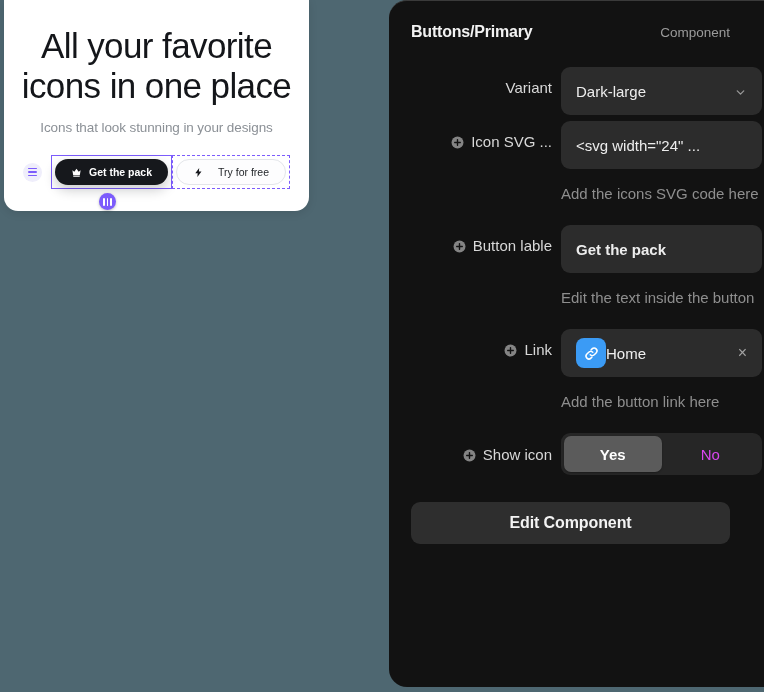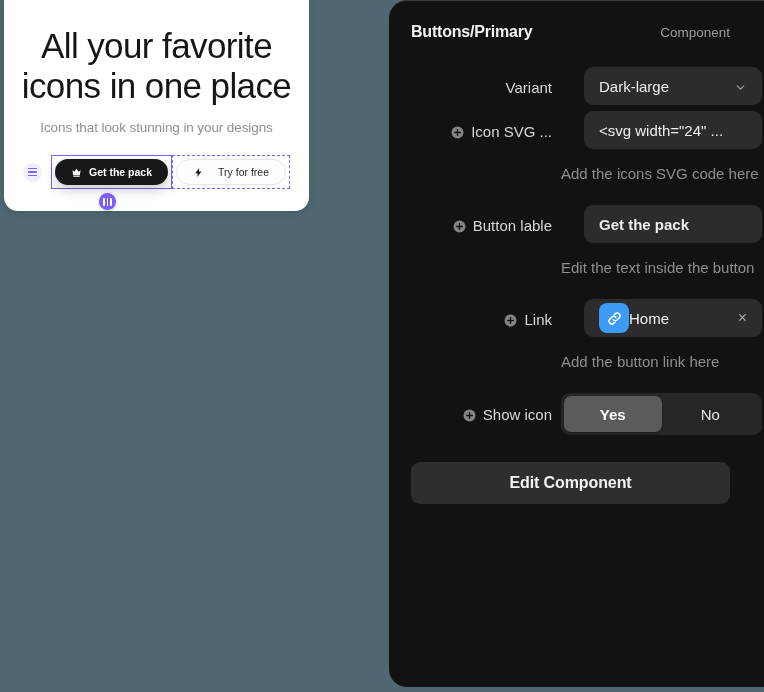--- a/index.html
+++ b/index.html
@@ -195,29 +195,28 @@
     height: 13px;
     flex-shrink: 0;
     opacity: 0.82;
   }
 
   .field-col { flex: 1; min-width: 0; }
 
   .field {
     background: #2c2c2c;
     border-radius: 9px;
-    height: 38px;
+    height: 48px;
     display: flex;
     align-items: center;
     padding: 0 15px;
     font-size: 15px;
     color: #ededed;
     overflow: hidden;
     white-space: nowrap;
-    margin-left: 23px;
   }
   .field.mono { font-family: "Liberation Sans", sans-serif; }
   .field .val { overflow: hidden; text-overflow: ellipsis; }
 
   .chev {
     margin-left: auto;
     width: 13px;
     height: 13px;
     flex-shrink: 0;
     opacity: 0.75;
@@ -271,21 +270,21 @@
     padding: 3px;
   }
   .seg {
     flex: 1;
     height: 100%;
     border-radius: 7px;
     display: flex;
     align-items: center;
     justify-content: center;
     font-size: 15px;
-    color: #e5e5e5;
+    color: #d946ef;
   }
   .seg.active {
     background: #5b5b5b;
     color: #ffffff;
     font-weight: 700;
     box-shadow: 0 1px 2px rgba(0,0,0,0.3);
   }
 
   .edit-component {
     margin-top: 27px;

